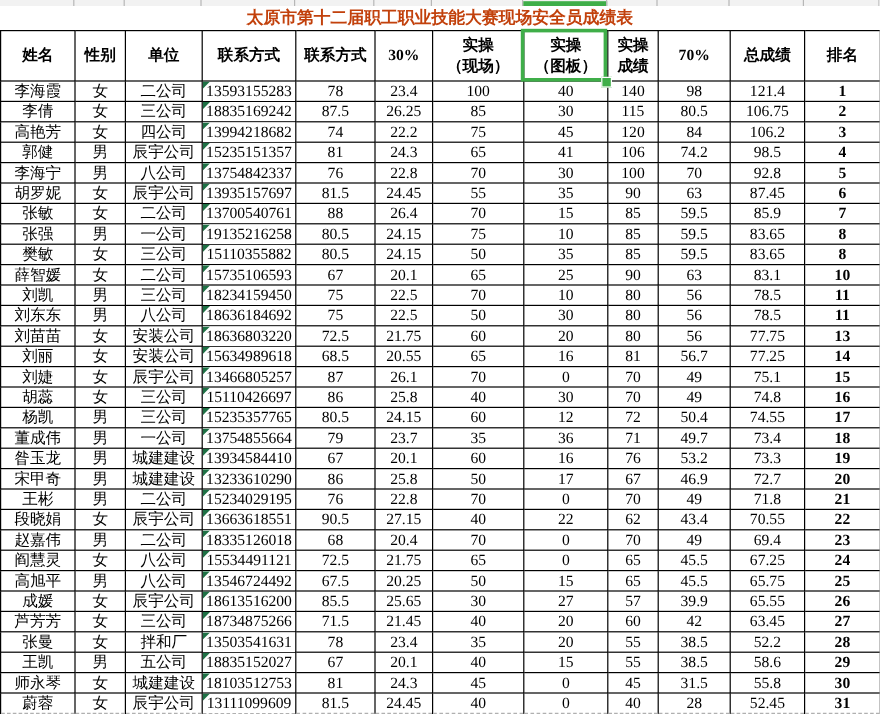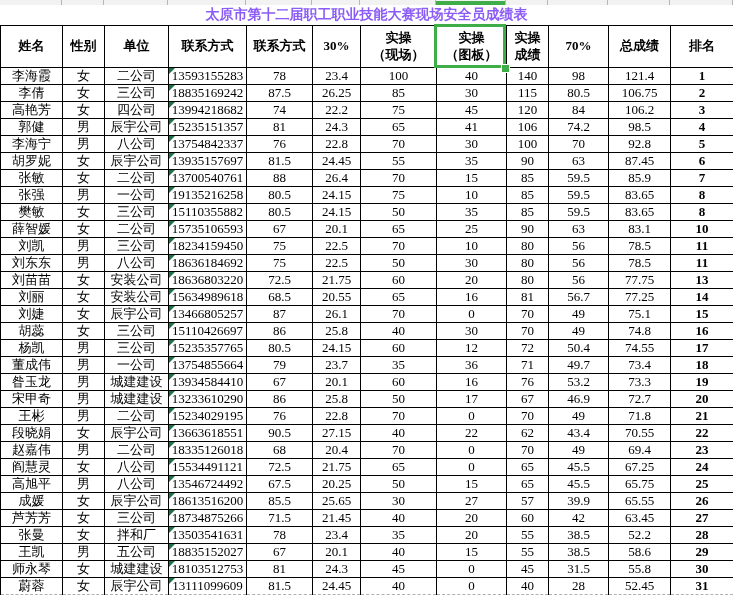--- a/index.html
+++ b/index.html
@@ -12,21 +12,21 @@
 
   
   .colstrip{position:absolute;left:0;top:0;width:733px;height:5px;background:#f2f2f2;}
   .colstrip .tick{position:absolute;top:0;width:1px;height:5px;background:#b7b7b7;}
   .col-indicator{position:absolute;top:1px;height:4px;background:#3fae49;}
 
   
   .titlerow{
     position:absolute;left:0;top:5px;width:733px;height:20px;
     display:flex;align-items:center;justify-content:center;
-    font-weight:bold;font-size:14px;color:#8b5cf6;letter-spacing:0px;
+    font-weight:bold;font-size:14px;color:#c2410c;letter-spacing:0px;
     background:#fff;
   }
 
   table{
     position:absolute;left:0;top:25px;
     border-collapse:collapse;table-layout:fixed;width:733px;font-family:Liberation Serif, serif;
   }
   th,td{
     border:1px solid #000;
     text-align:center;vertical-align:middle;

